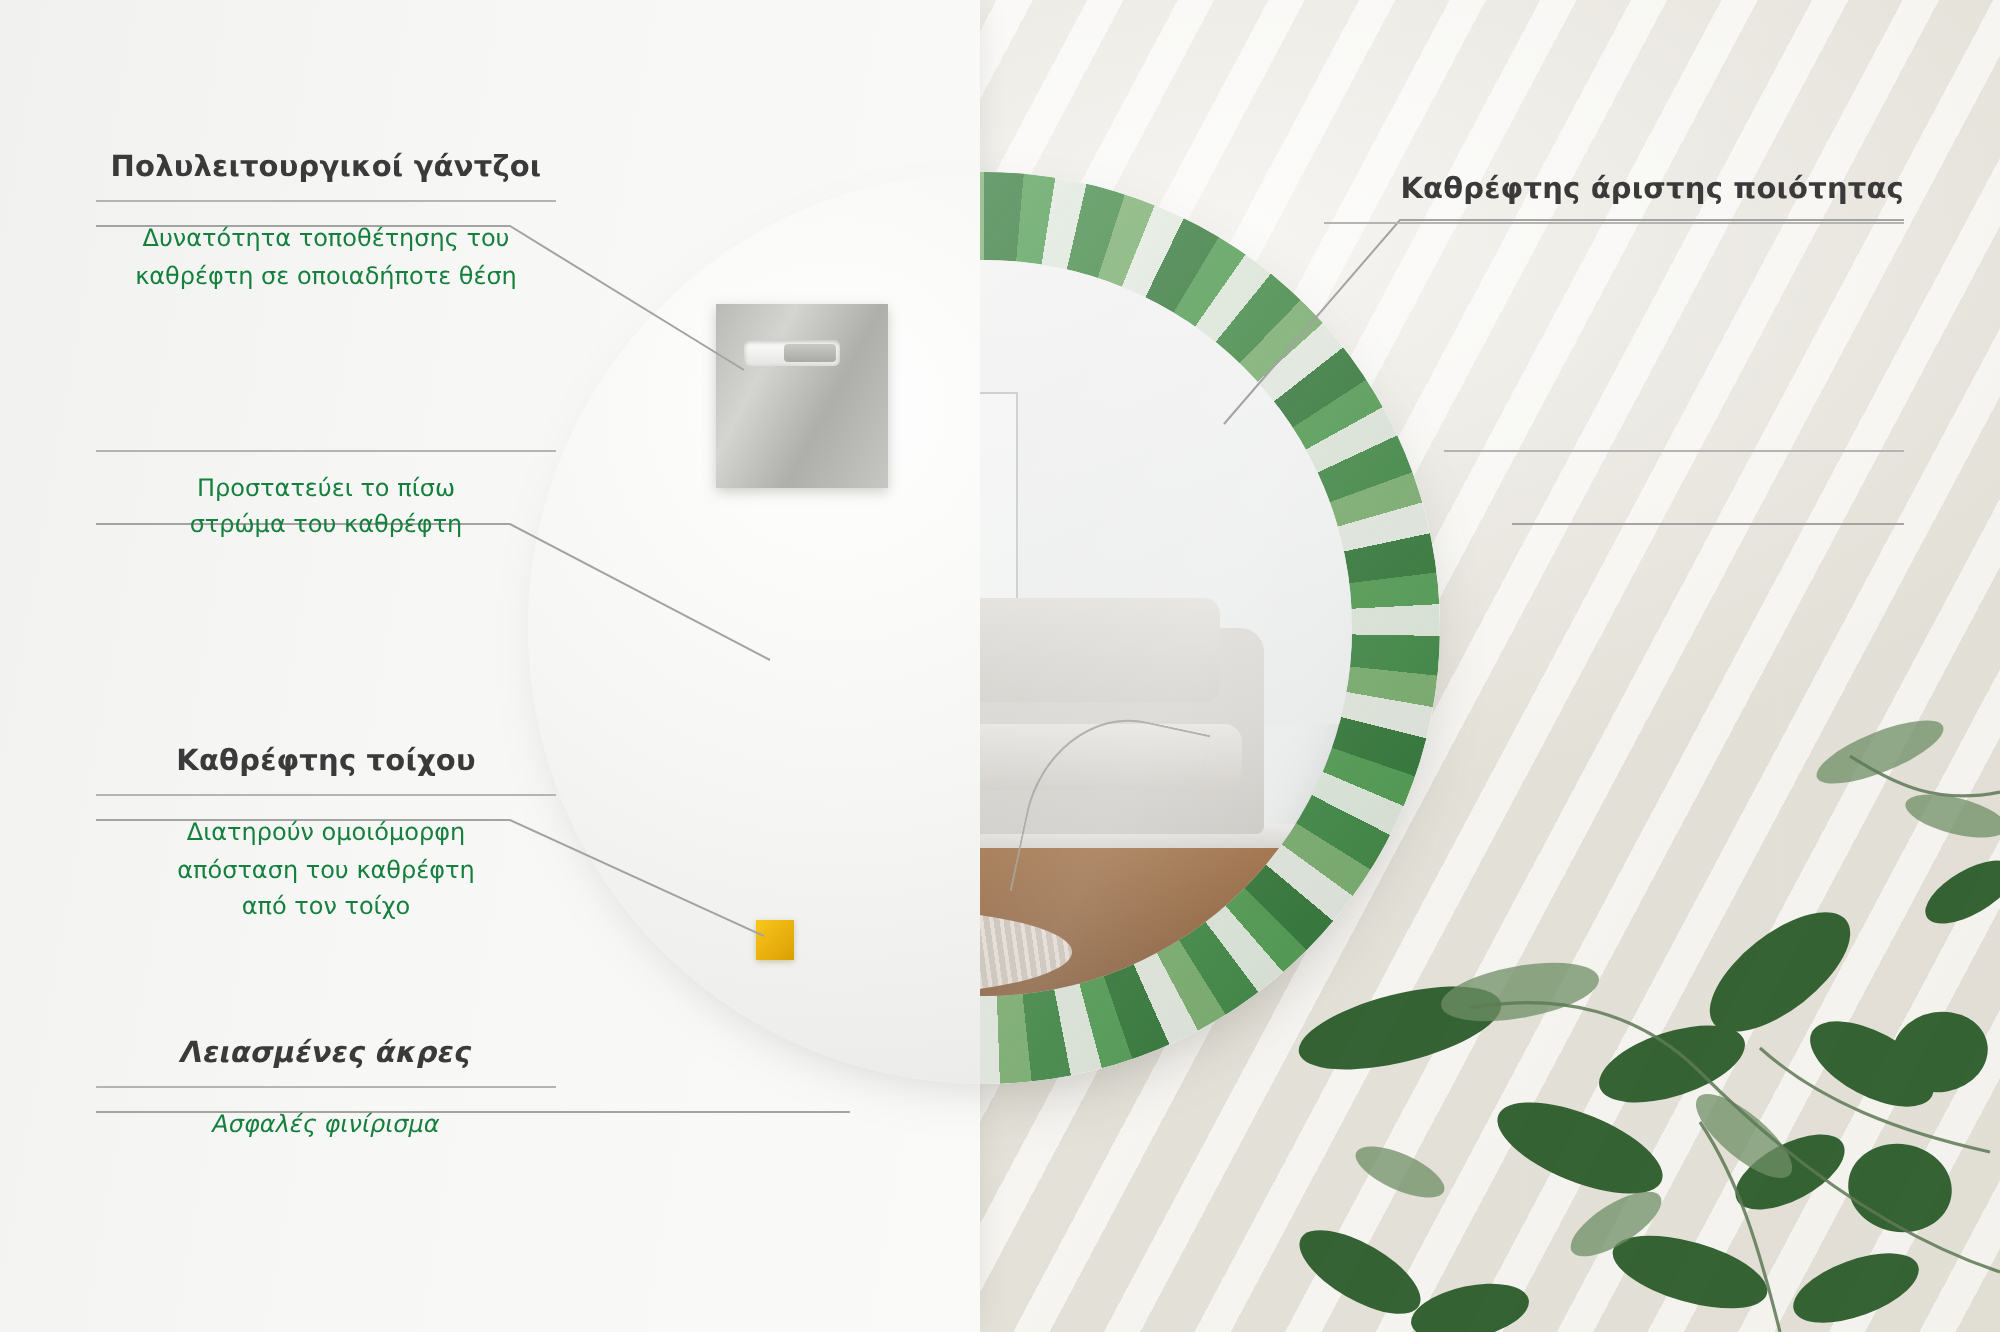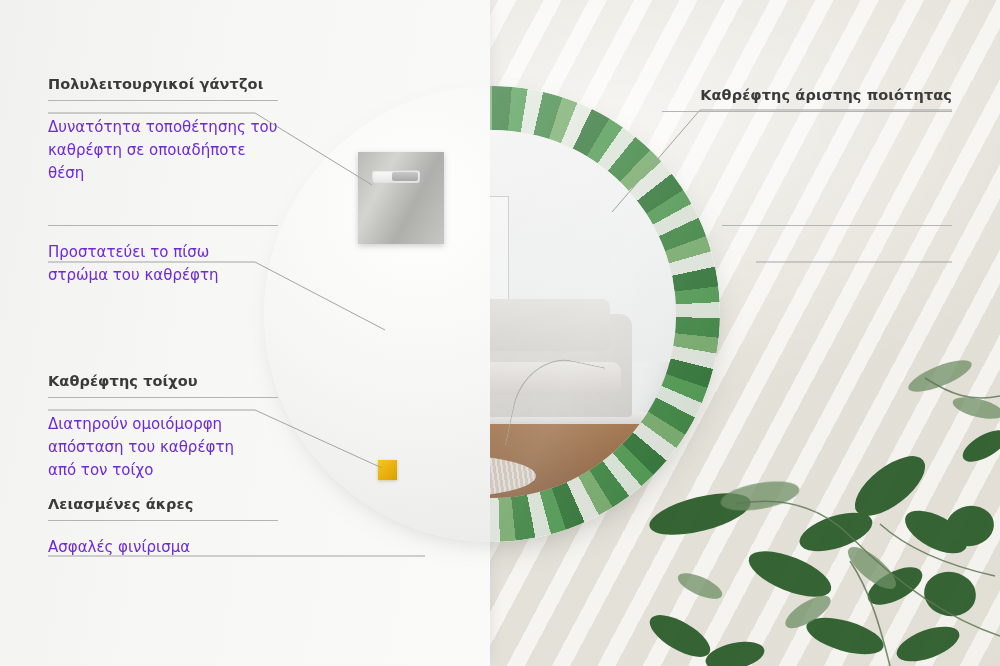--- a/index.html
+++ b/index.html
@@ -146,24 +146,24 @@
   
   .leaders{position:absolute;left:0;top:0;width:1000px;height:666px;}
 
   
   .callout{position:absolute;}
   .callout h3{
     margin:0 0 7px 0;font-size:14.5px;font-weight:bold;color:#3a3a3a;
     letter-spacing:0.1px;line-height:1.2;
   }
   .callout p{
-    margin:15px 0 0 0;font-size:15px;color:#6d28d9;line-height:1.52;font-weight:normal;
+    margin:9px 0 0 0;font-size:12px;color:#15803d;line-height:1.52;font-weight:normal;
   }
   .rule{height:1px;background:#b4b4b2;width:100%;}
-  .c-left{text-align:left;}
+  .c-left{text-align:center;}
   .c-right{text-align:right;}
 </style>
 </head>
 <body>
 
 <div class="stage">
 
   <div class="bg-right"></div>
   <div class="bg-right-soft"></div>
 
@@ -255,21 +255,21 @@
     <div class="rule"></div>
     <p>Προστατεύει το πίσω<br>στρώμα του καθρέφτη</p>
   </div>
 
   <div class="callout c-left" style="left:48px;top:373px;width:230px;">
     <h3>Καθρέφτης τοίχου</h3>
     <div class="rule"></div>
     <p>Διατηρούν ομοιόμορφη<br>απόσταση του καθρέφτη<br>από τον τοίχο</p>
   </div>
 
-  <div class="callout c-left" style="left:48px;top:496px;width:230px;">
+  <div class="callout c-left" style="left:48px;top:519px;width:230px;font-style:italic;">
     <h3>Λειασμένες άκρες</h3>
     <div class="rule"></div>
     <p>Ασφαλές φινίρισμα</p>
   </div>
 
   <div class="callout c-right" style="left:662px;top:87px;width:290px;">
     <h3>Καθρέφτης άριστης ποιότητας</h3>
     <div class="rule"></div>
   </div>
 

